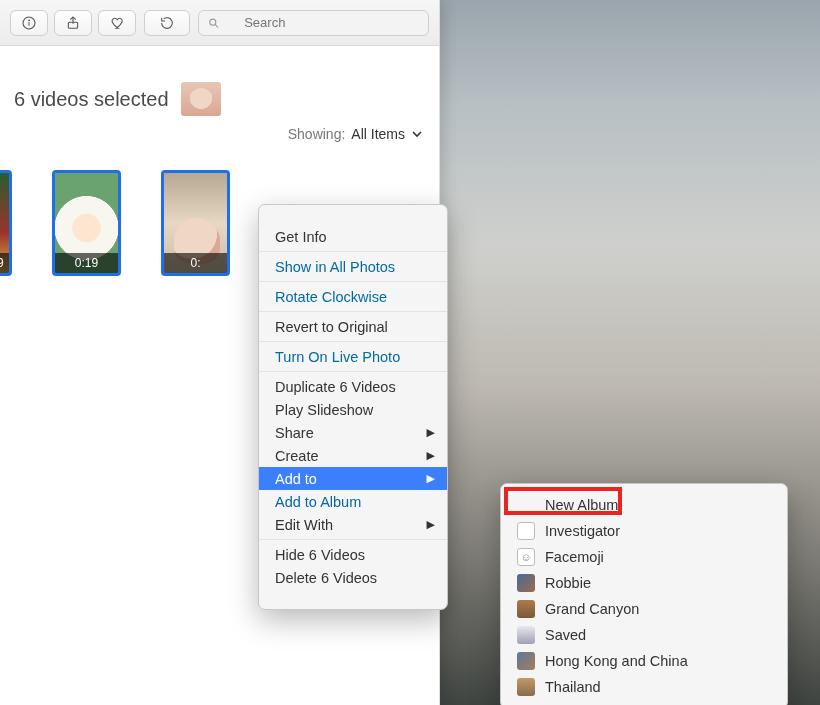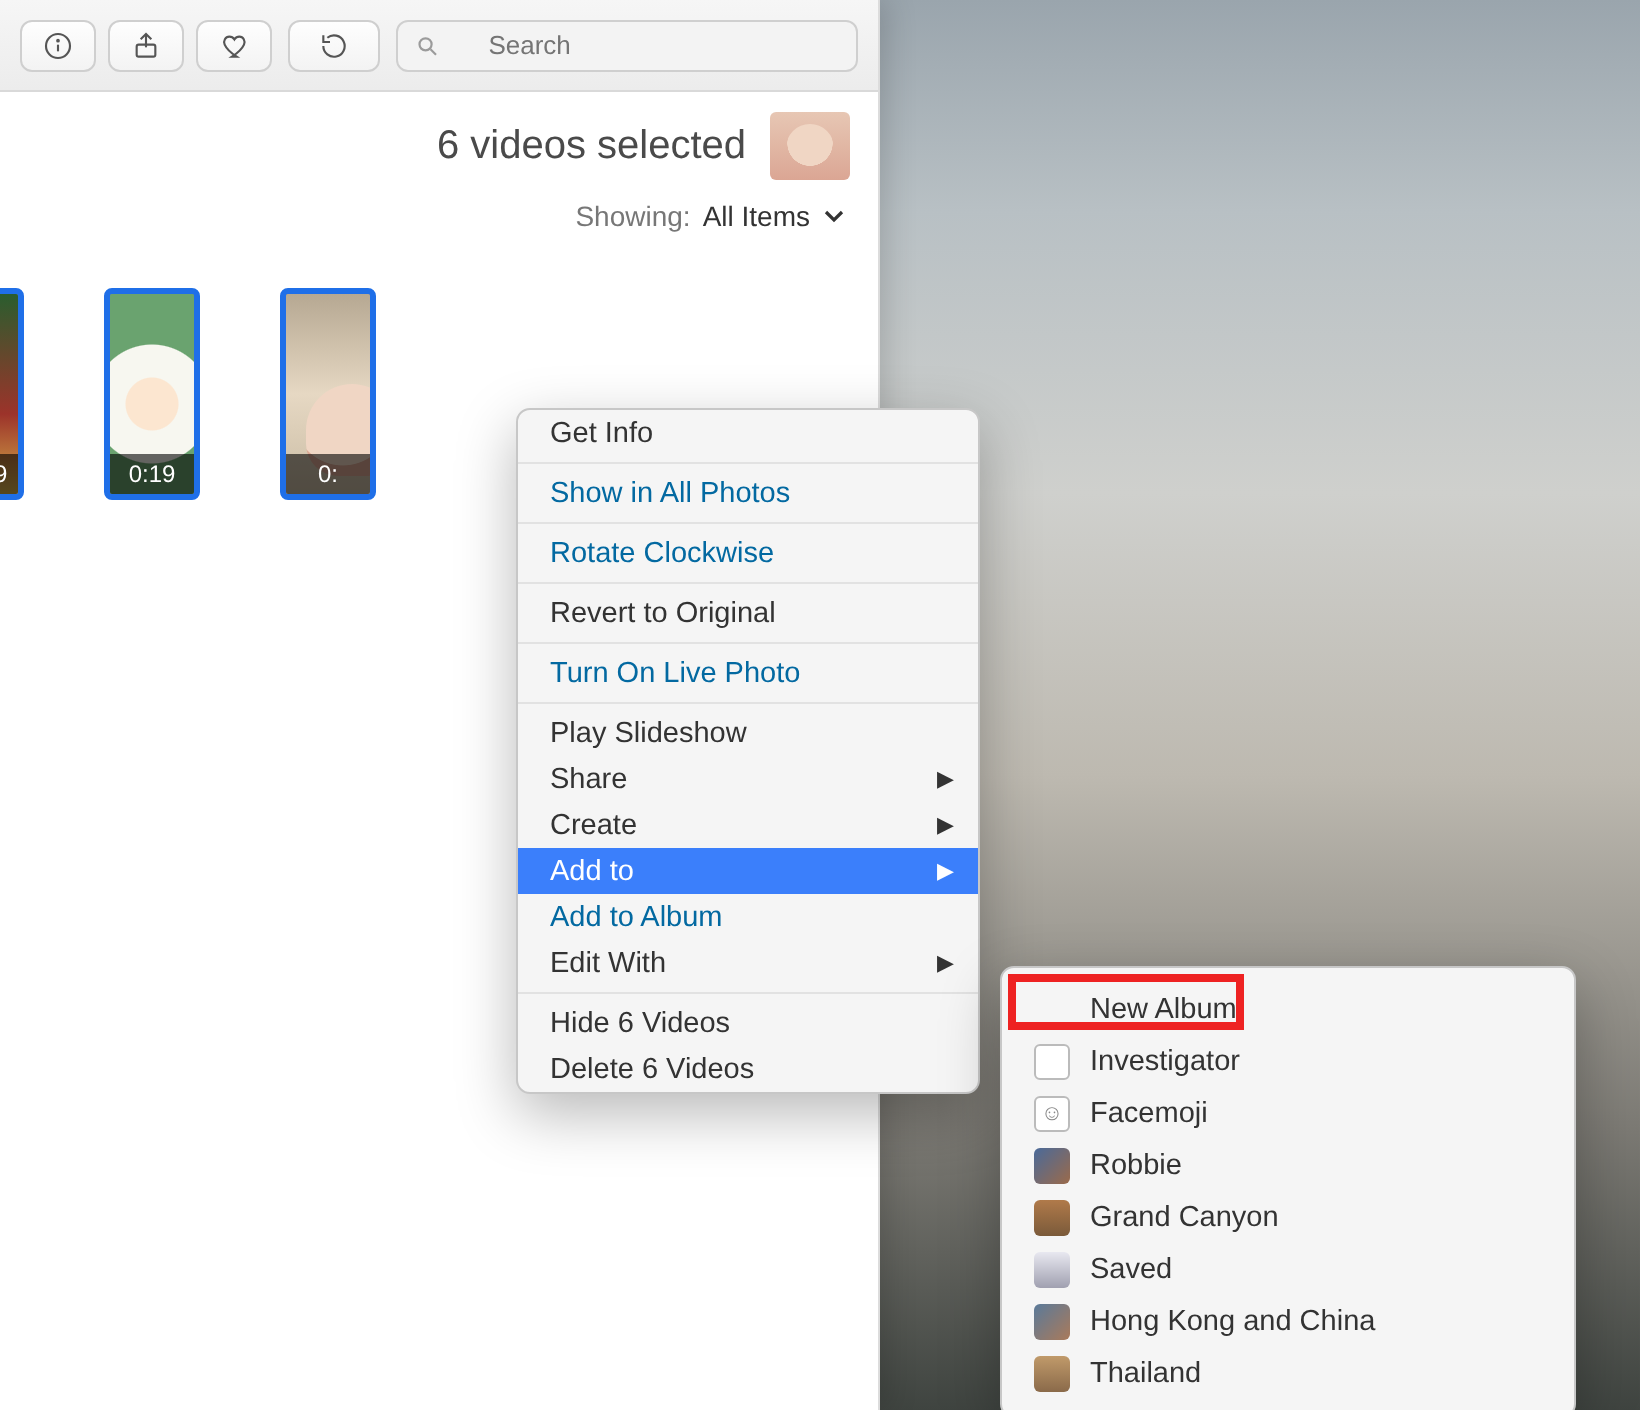--- a/index.html
+++ b/index.html
@@ -7,41 +7,41 @@
 
     
     .window { position: absolute; left: 0; top: 0; width: 440px; height: 705px; background: #ffffff; border-right: 1px solid #dcdcdc; box-shadow: 4px 0 14px rgba(0,0,0,.15); }
     .toolbar { height: 46px; background: linear-gradient(#f6f6f6,#ececec); border-bottom: 1px solid #d9d9d9; display: flex; align-items: center; padding: 0 10px; gap: 8px; }
     .tb-seg { display: flex; gap: 6px; }
     .tb-btn { width: 38px; height: 26px; border: 1px solid #cfcfcf; border-radius: 6px; background: linear-gradient(#fefefe,#f3f3f3); display: flex; align-items: center; justify-content: center; color: #555; }
     .tb-btn.wide { width: 46px; }
     .search { flex: 1; height: 26px; border: 1px solid #cfcfcf; border-radius: 6px; background: #f3f3f3; display: flex; align-items: center; padding: 0 8px; gap: 24px; color: #9b9b9b; }
     .search input { border: none; outline: none; background: transparent; font-size: 13px; color: #555; width: 100%; }
 
-    .header-row { display: flex; align-items: center; justify-content: flex-end; gap: 12px; padding: 10px 14px 6px 14px; }
+    .header-row { display: flex; align-items: center; justify-content: flex-start; gap: 12px; padding: 36px 14px 6px 14px; }
     .selcount { font-size: 20px; color: #4a4a4a; font-weight: 400; }
     .avatar-thumb { width: 40px; height: 34px; border-radius: 3px; background: linear-gradient(#e7c7b4,#dba694); position: relative; overflow: hidden; }
     .avatar-thumb::after { content: ""; position: absolute; inset: 6px 8px 4px 8px; background: radial-gradient(circle at 50% 40%, #f0d6c4 60%, transparent 61%); border-radius: 50%; }
 
     .subhead { display: flex; align-items: center; justify-content: flex-end; gap: 6px; padding: 4px 14px 8px; color: #555; font-size: 14px; }
     .subhead .label { color: #777; }
     .dropdown-val { color: #333; display: flex; align-items: center; gap: 4px; }
 
     .thumbs { display: flex; gap: 40px; padding: 20px 0 0 0; margin-left: -18px; }
-    .thumb { width: 48px; height: 106px; border: 3px solid #1f6fe8; border-radius: 4px; background: #888; position: relative; overflow: hidden; }
+    .thumb { width: 69px; height: 106px; border: 3px solid #1f6fe8; border-radius: 4px; background: #888; position: relative; overflow: hidden; }
     .thumb .img { position: absolute; inset: 0; }
     .t1 .img { background: linear-gradient(#2a5d2e,#9c332a 60%,#d8b24a); }
     .t2 .img { background: radial-gradient(circle at 50% 55%, #fce6d0 22%, #f7f7f0 23% 50%, #6aa36f 51%); }
     .t3 .img { background: linear-gradient(#b6a892,#e6d8c3 50%,#cabca4); }
     .t3 .img::after { content: ""; position: absolute; left: 10px; top: 45px; width: 46px; height: 46px; border-radius: 50% 50% 35% 35%; background: radial-gradient(circle at 40% 35%, #f0d6c4 60%, #dba893 61%); }
     .duration { position: absolute; bottom: 0; left: 0; right: 0; height: 20px; background: rgba(0,0,0,.6); color: #fff; font-size: 12px; display: flex; align-items: center; justify-content: center; }
     .thumb.partial { width: 30px; }
 
     
-    .menu { position: absolute; left: 258px; top: 204px; width: 232px; background: #f5f5f5; border: 1px solid #c7c7c7; border-radius: 7px; box-shadow: 0 10px 30px rgba(0,0,0,.28); padding: 0 0; }
+    .menu { position: absolute; left: 258px; top: 204px; width: 190px; background: #f5f5f5; border: 1px solid #c7c7c7; border-radius: 7px; box-shadow: 0 10px 30px rgba(0,0,0,.28); padding: 20px 0; }
     .menu .sep { height: 1px; background: #e2e2e2; margin: 3px 0; }
     .mi { height: 23px; display: flex; align-items: center; padding: 0 16px; font-size: 14.5px; color: #333; position: relative; }
     .mi.disabled { color: #0369a1; }
     .mi.hi { background: #3b7ffb; color: #fff; }
     .mi .arrow { position: absolute; right: 12px; font-size: 11px; }
 
     
     .submenu { position: absolute; left: 500px; top: 483px; width: 288px; background: #f5f5f5; border: 1px solid #c7c7c7; border-radius: 7px; box-shadow: 0 10px 30px rgba(0,0,0,.28); padding: 8px 0; }
     .si { height: 26px; display: flex; align-items: center; padding: 0 16px; font-size: 14.5px; color: #333; gap: 10px; }
     .ic { width: 18px; height: 18px; border-radius: 3px; flex-shrink: 0; }
@@ -144,20 +144,23 @@
   <div class="sep"></div>
   <div class="mi">
       <span>Revert to Original</span>
     </div>
   <div class="sep"></div>
   <div class="mi disabled">
       <span>Turn On Live Photo</span>
     </div>
   <div class="sep"></div>
   <div class="mi">
+      <span>Duplicate 6 Videos</span>
+    </div>
+  <div class="mi">
       <span>Play Slideshow</span>
     </div>
   <div class="mi">
       <span>Share</span>
       <span class="arrow">▶</span>
     </div>
   <div class="mi">
       <span>Create</span>
       <span class="arrow">▶</span>
     </div>

